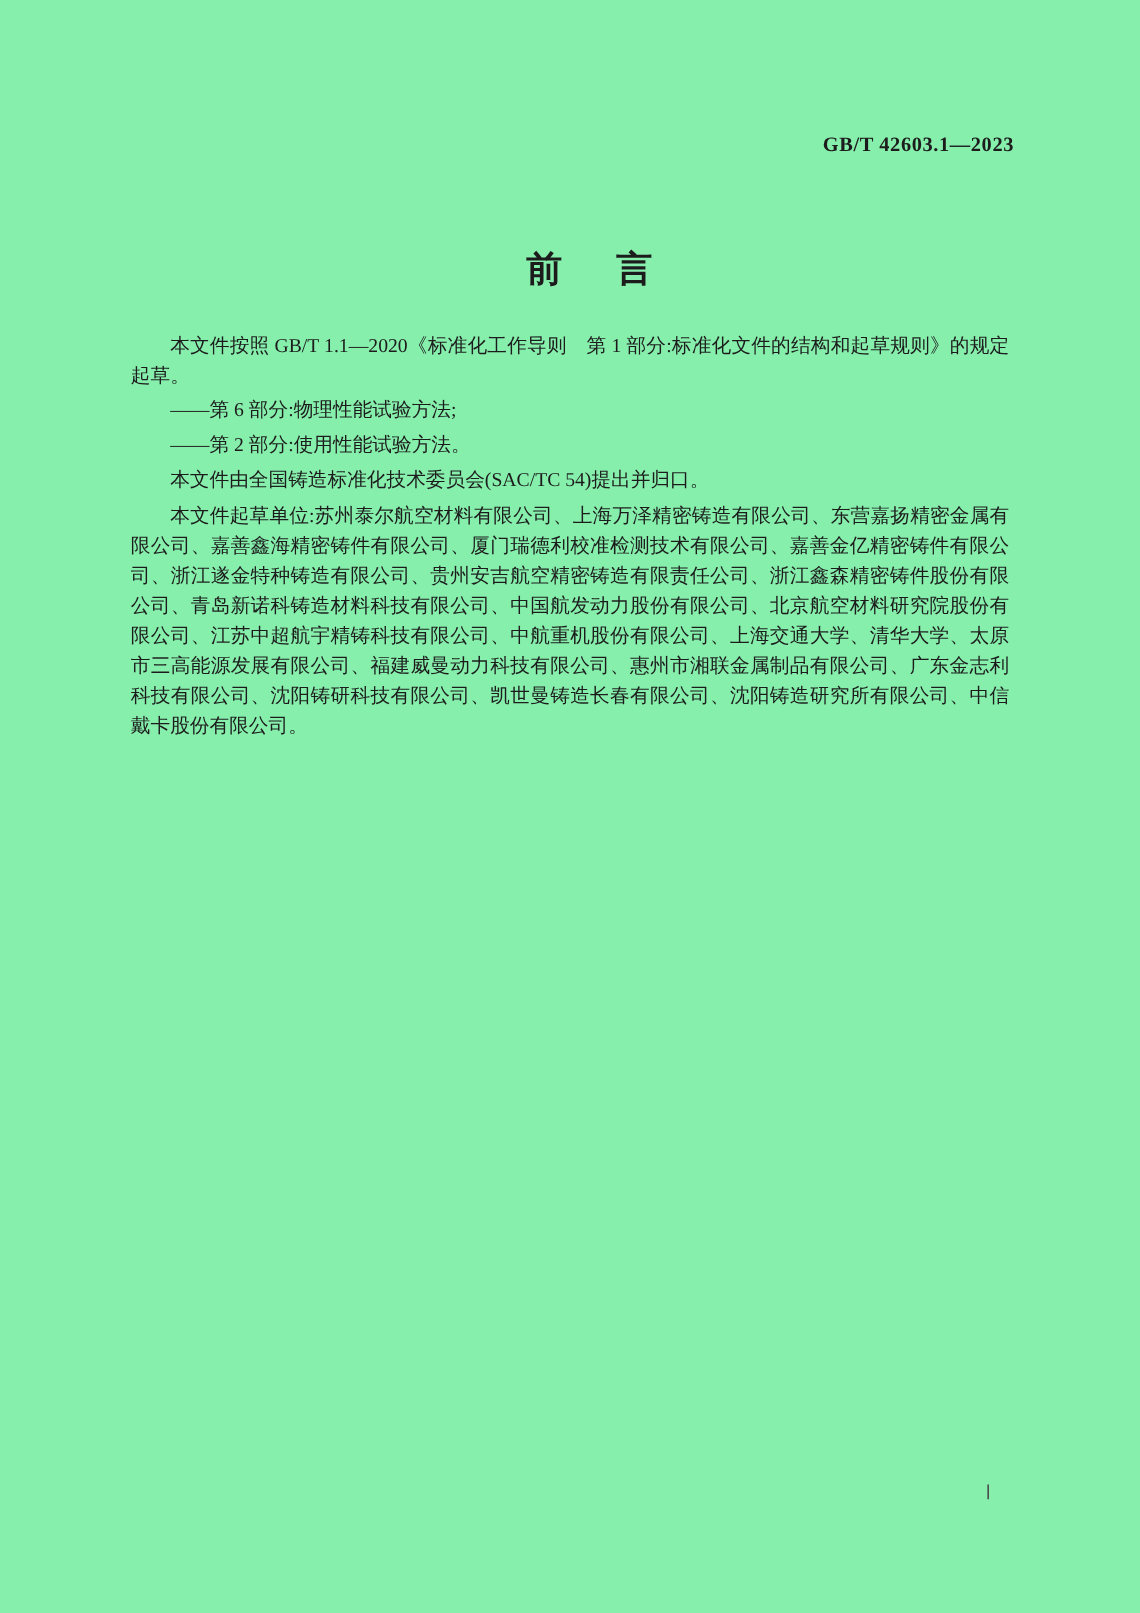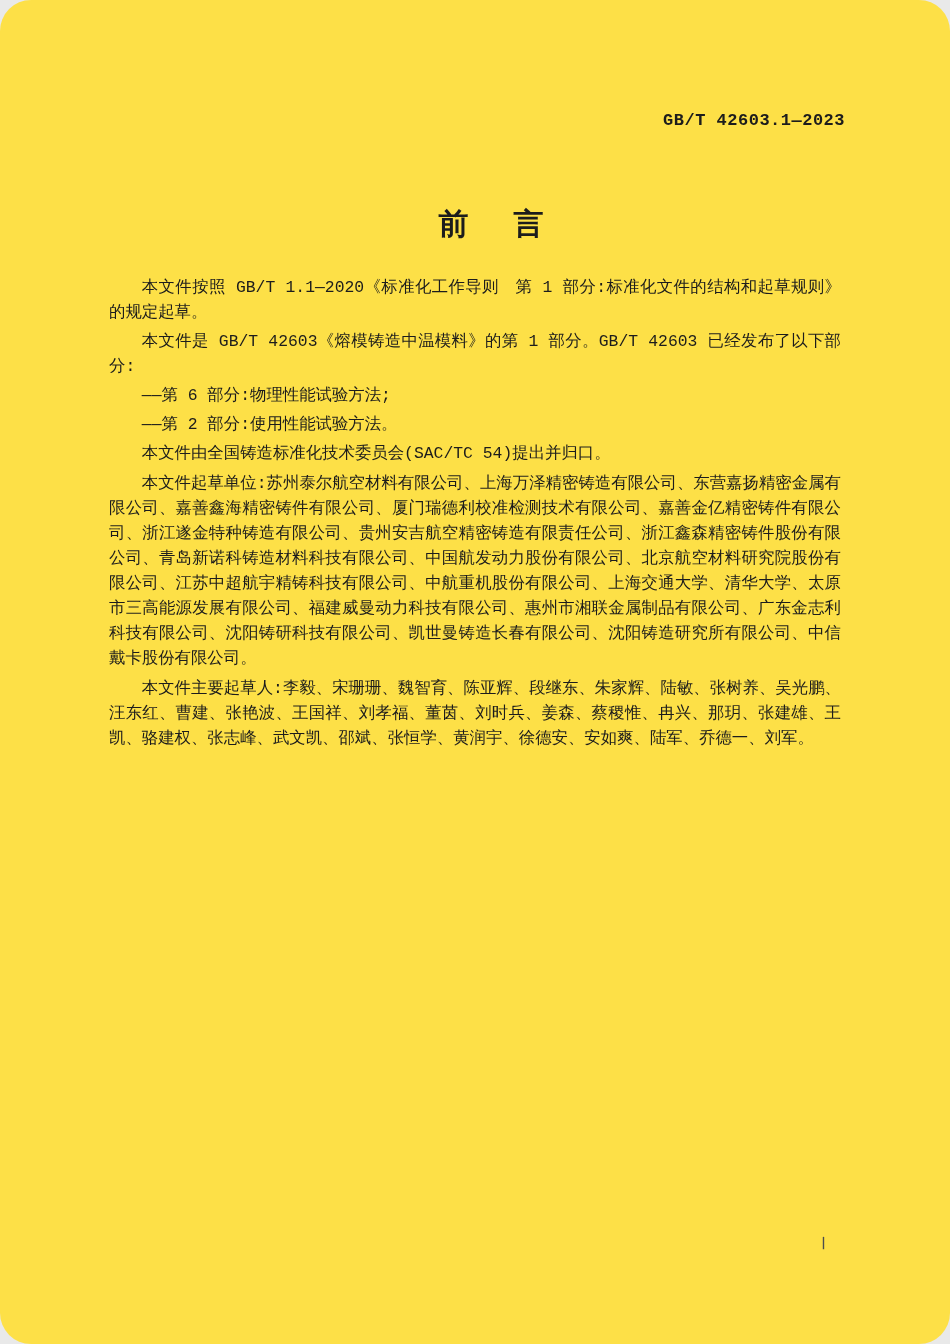--- a/index.html
+++ b/index.html
@@ -1,24 +1,23 @@
 <!DOCTYPE html>
 <html lang="zh"><head>
 <meta charset="utf-8">
 <style>
   html,body{margin:0;padding:0;background:#e9e9e9;}
   .page{
     position:relative;
     width:950px;height:1344px;
     margin:0 auto;
-    background:#fde047;
-    font-family:Liberation Mono, monospace;
+    background:#86efac;
+    font-family:Liberation Serif, serif;
     color:#1c1c1c;
     overflow:hidden;
-    border-radius:31px;
   }
   .header-code{
     position:absolute;
     top:111px;right:105px;
     font-size:17px;
     font-weight:bold;
     letter-spacing:0.5px;
     white-space:nowrap;
   }
   .fw-title{
@@ -55,23 +54,21 @@
 <body>
 
 <div class="page">
 
   <div class="header-code">GB/T 42603.1—2023</div>
 
   <h1 class="fw-title">前　言</h1>
 
   <div class="content">
     <p>本文件按照 GB/T 1.1—2020《标准化工作导则　第 1 部分:标准化文件的结构和起草规则》的规定起草。</p>
-    <p>本文件是 GB/T 42603《熔模铸造中温模料》的第 1 部分。GB/T 42603 已经发布了以下部分:</p>
     <p>——第 6 部分:物理性能试验方法;</p>
     <p>——第 2 部分:使用性能试验方法。</p>
     <p>本文件由全国铸造标准化技术委员会(SAC/TC 54)提出并归口。</p>
     <p class="gap">本文件起草单位:苏州泰尔航空材料有限公司、上海万泽精密铸造有限公司、东营嘉扬精密金属有限公司、嘉善鑫海精密铸件有限公司、厦门瑞德利校准检测技术有限公司、嘉善金亿精密铸件有限公司、浙江遂金特种铸造有限公司、贵州安吉航空精密铸造有限责任公司、浙江鑫森精密铸件股份有限公司、青岛新诺科铸造材料科技有限公司、中国航发动力股份有限公司、北京航空材料研究院股份有限公司、江苏中超航宇精铸科技有限公司、中航重机股份有限公司、上海交通大学、清华大学、太原市三高能源发展有限公司、福建威曼动力科技有限公司、惠州市湘联金属制品有限公司、广东金志利科技有限公司、沈阳铸研科技有限公司、凯世曼铸造长春有限公司、沈阳铸造研究所有限公司、中信戴卡股份有限公司。</p>
-    <p class="gap">本文件主要起草人:李毅、宋珊珊、魏智育、陈亚辉、段继东、朱家辉、陆敏、张树养、吴光鹏、汪东红、曹建、张艳波、王国祥、刘孝福、董茵、刘时兵、姜森、蔡稷惟、冉兴、那玥、张建雄、王凯、骆建权、张志峰、武文凯、邵斌、张恒学、黄润宇、徐德安、安如爽、陆军、乔德一、刘军。</p>
   </div>
 
   <div class="page-num">Ⅰ</div>
 
 </div>
 
 </body></html>

